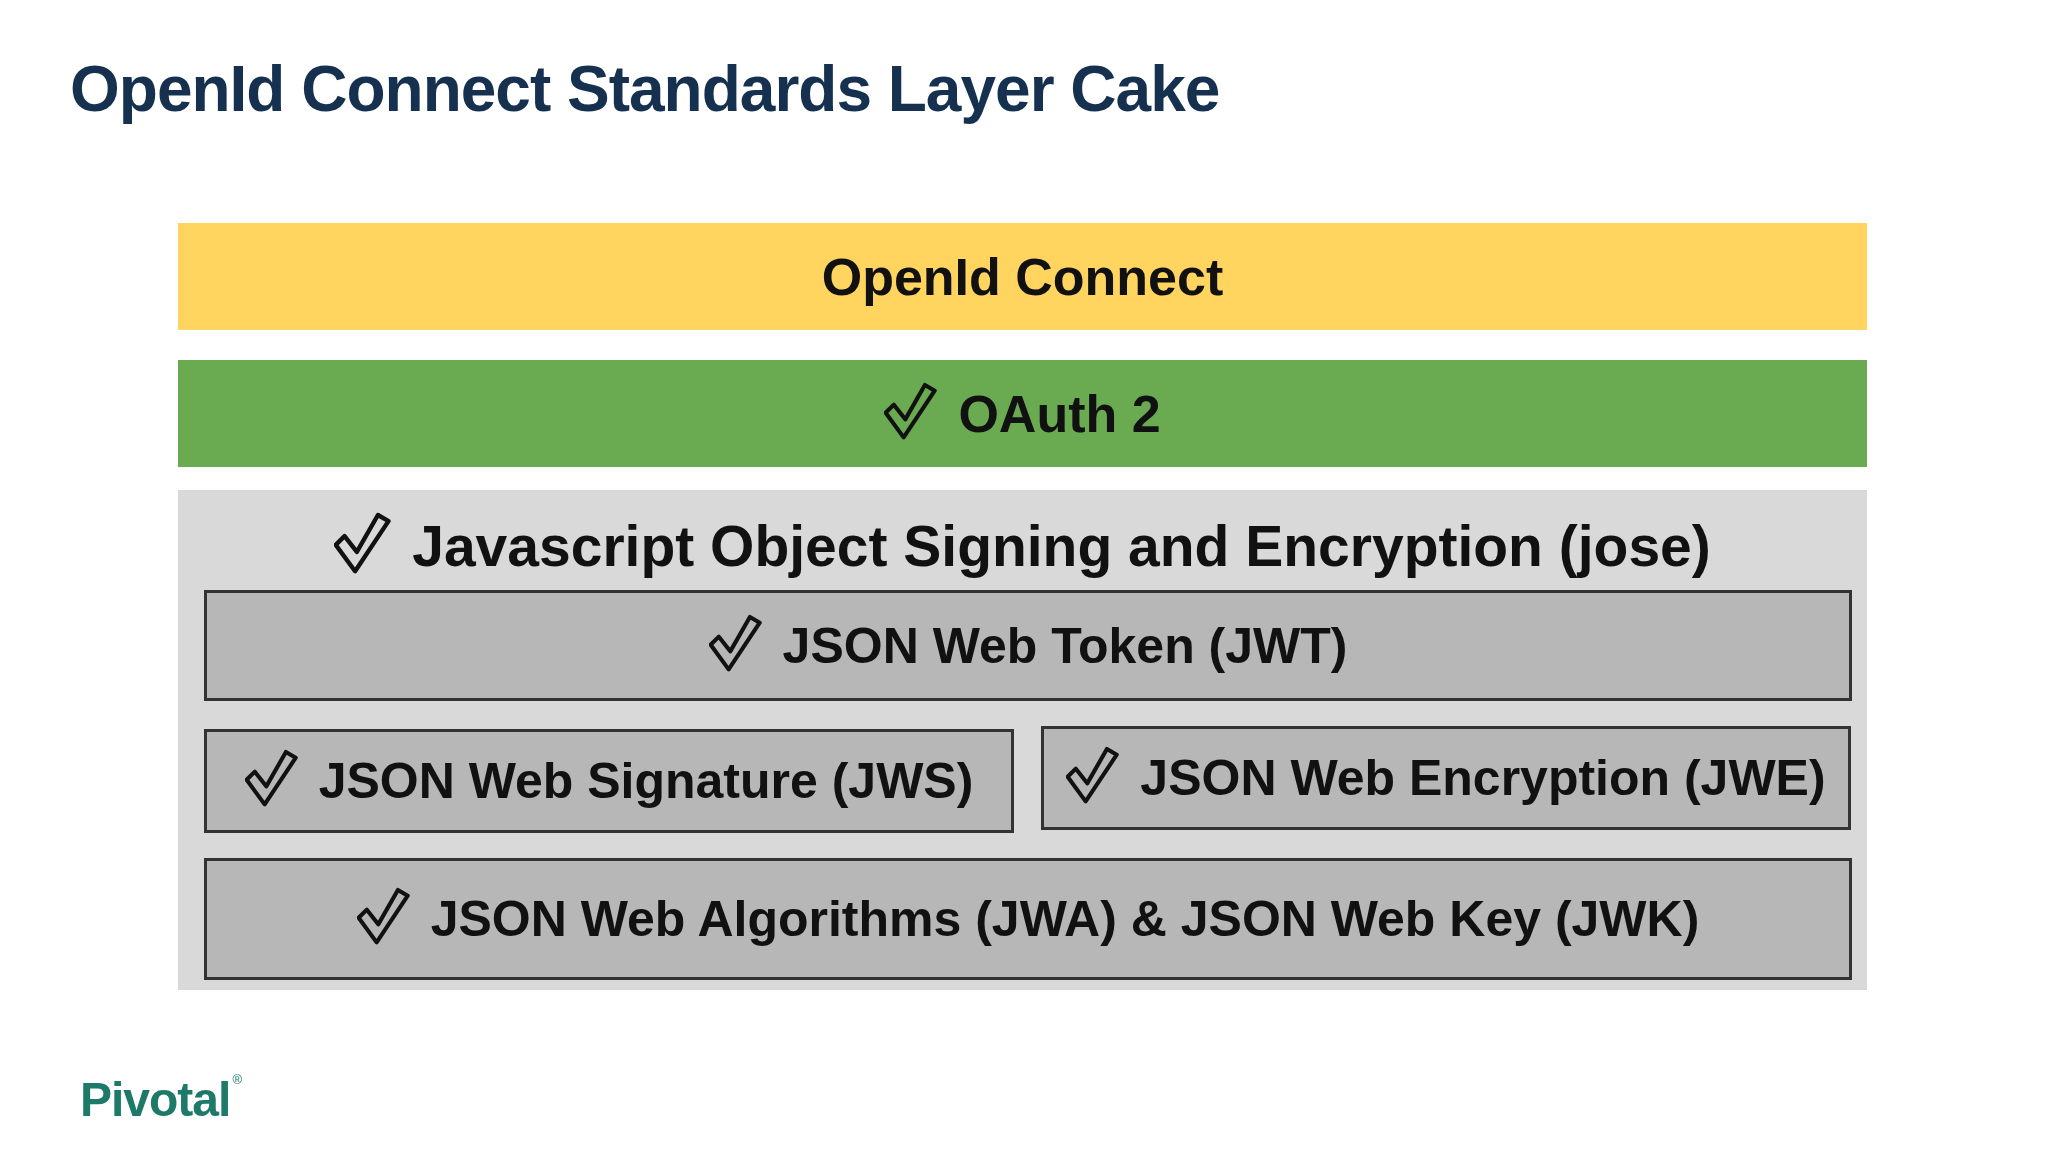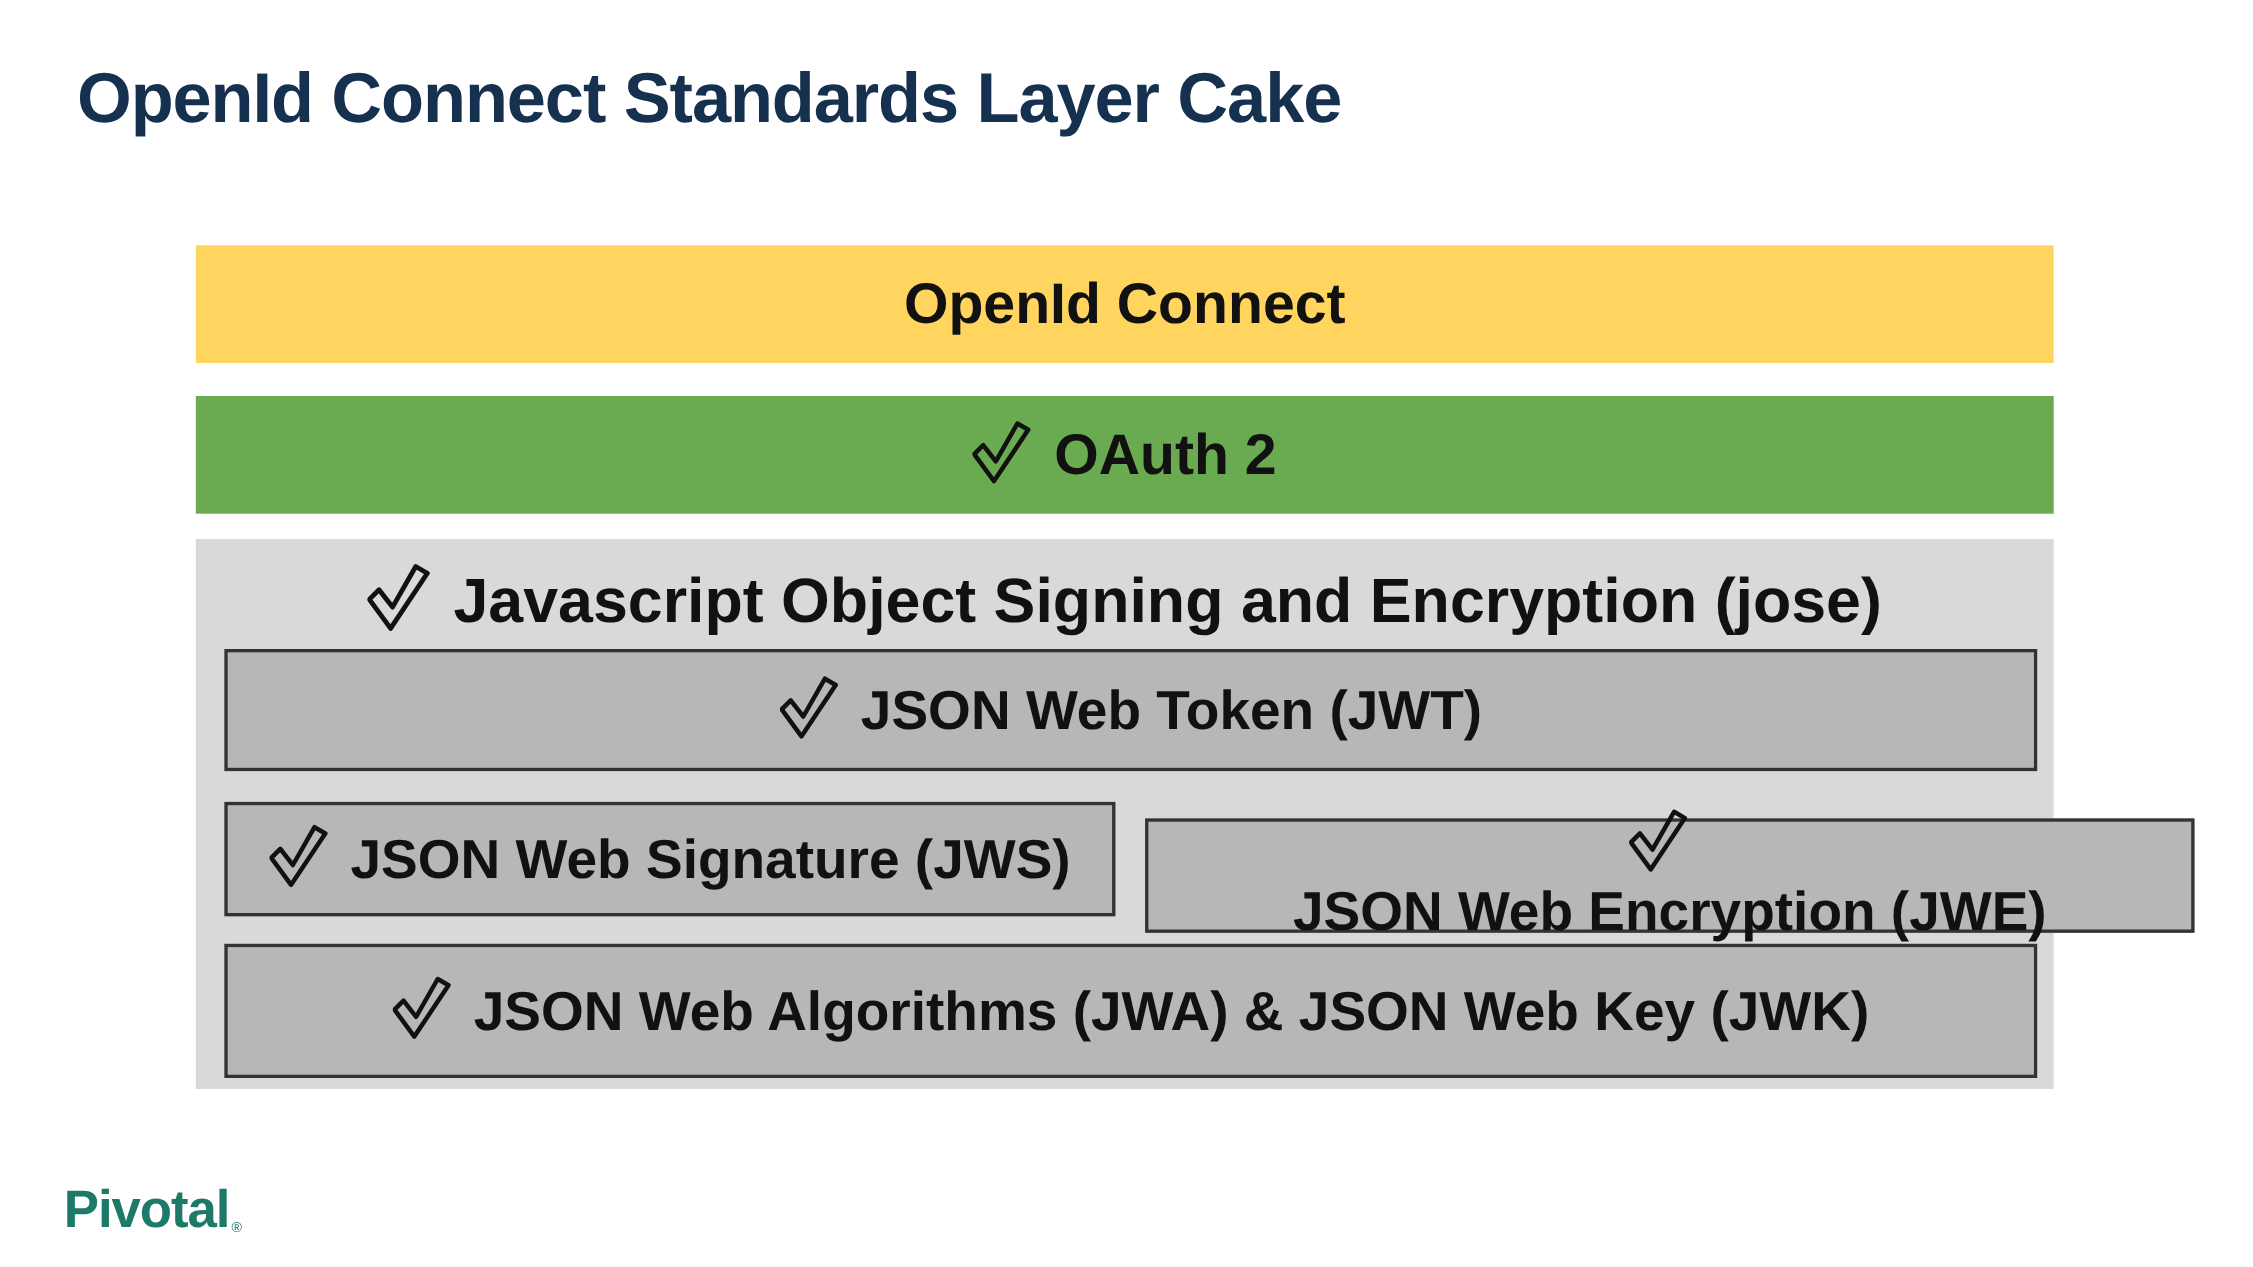--- a/index.html
+++ b/index.html
@@ -36,32 +36,32 @@
   .jose-label{font-size:57px;font-weight:bold;color:#111;}
   .gbox{
     position:absolute;box-sizing:border-box;
     background:var(--c-box,#b7b7b7);
     border:3px solid var(--c-box_border,#333333);
     display:flex;align-items:center;justify-content:center;
   }
   .gbox-label{font-size:50px;font-weight:bold;color:#111;}
   .box-jwt{left:26px;top:100px;width:1648px;height:111px;}
   .box-jws{left:26px;top:239px;width:810px;height:104px;}
-  .box-jwe{left:863px;top:254px;width:954px;height:104px;flex-direction:column;}
+  .box-jwe{left:863px;top:236px;width:810px;height:104px;}
   .box-jwa{left:26px;top:368px;width:1648px;height:122px;}
   .check{
     width:54px;height:64px;margin-right:20px;flex:0 0 auto;
     color:#111;transform:translateY(-2px);
   }
   .check-lg{width:58px;height:68px;}
   .logo{
-    position:absolute;left:58px;top:1072px;
+    position:absolute;left:80px;top:1072px;
     font-size:48px;font-weight:bold;letter-spacing:-1px;
     color:var(--c-logo,#1e7a68);
-    display:flex;align-items:flex-end;
+    display:flex;align-items:flex-start;
   }
   .reg{
     font-size:13px;font-weight:normal;letter-spacing:0;
     margin-left:2px;margin-bottom:4px;
   }
 </style>
 </head>
 <body>
 
 <svg width="0" height="0" style="position:absolute" aria-hidden="true">

